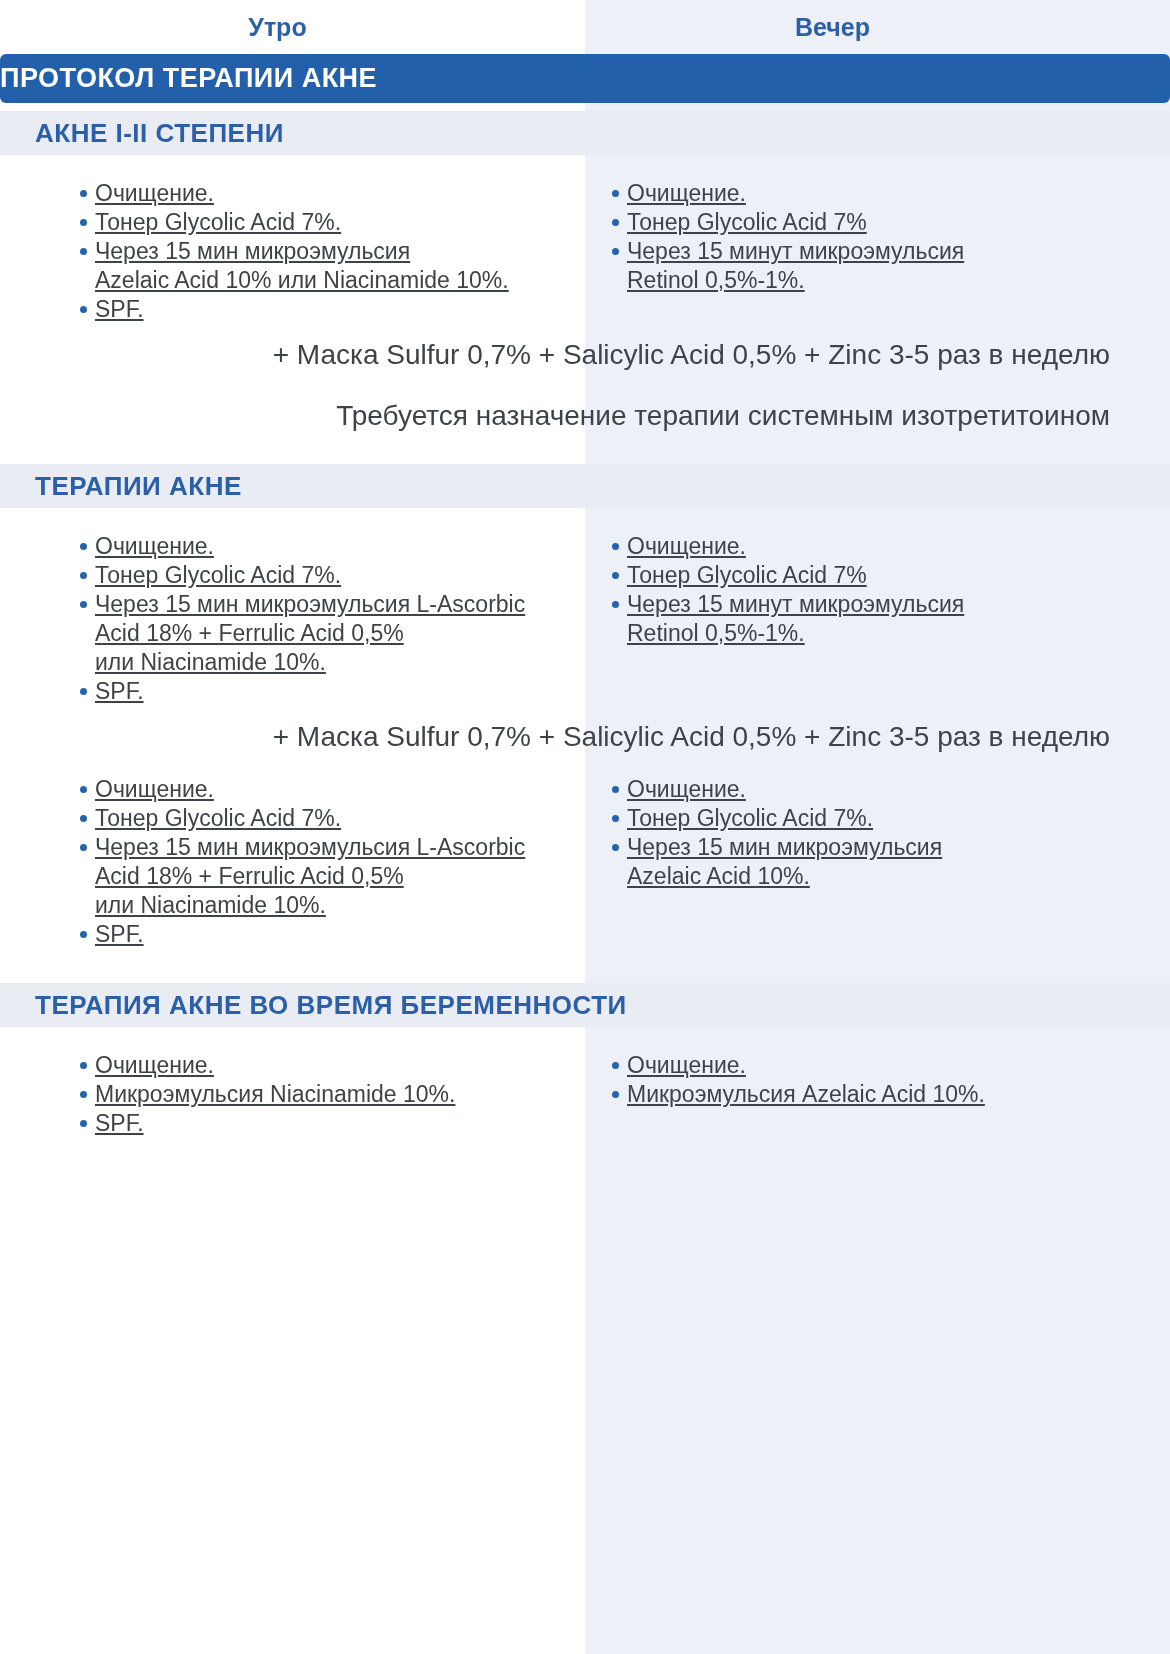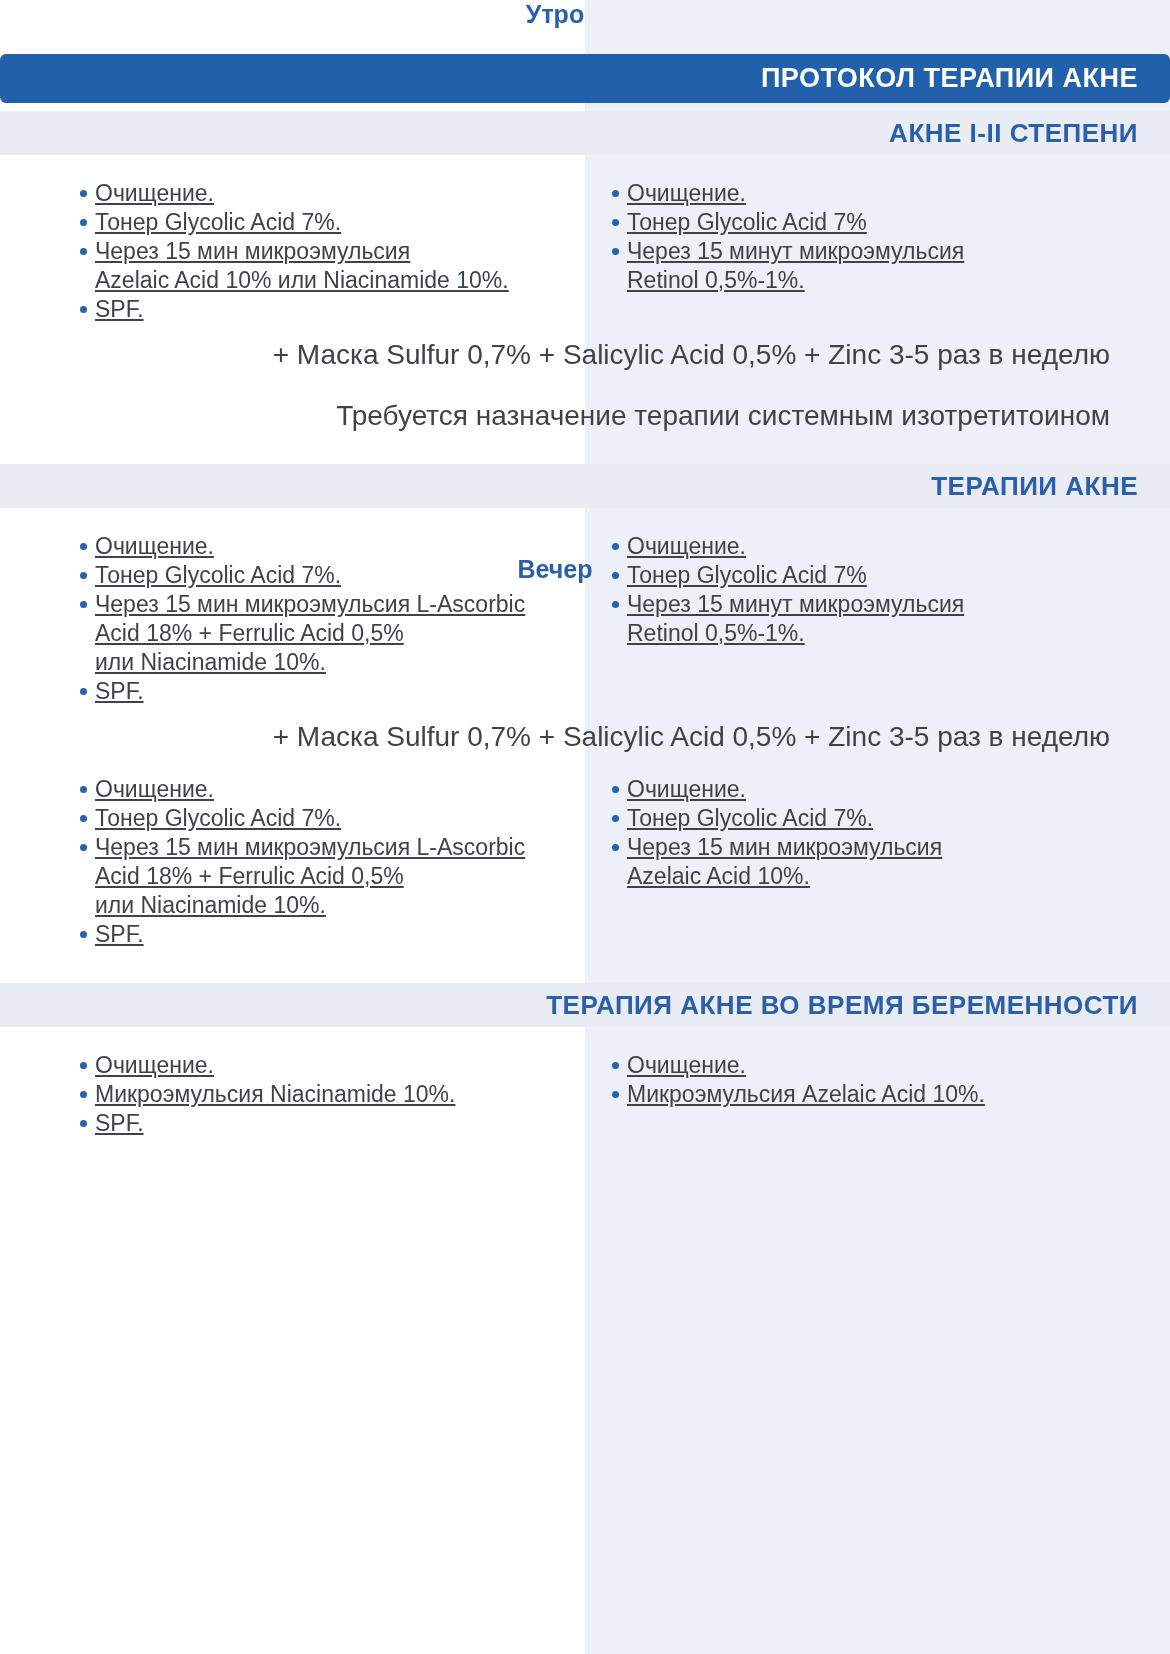--- a/index.html
+++ b/index.html
@@ -7,24 +7,24 @@
     width:1170px;height:1654px;position:relative;overflow:hidden;
     background:#ffffff;
     font-family:"Liberation Sans","DejaVu Sans",sans-serif;
     color:var(--body-text,#3e4347);
   }
   .evening-bg{
     position:absolute;left:585px;right:0;top:0;bottom:0;
     background:var(--evening-bg,#eef0f8);
   }
   .content{position:relative;width:1170px;}
-  .inner{width:1110px;text-align:right;padding-left:28px;}
+  .inner{width:1110px;text-align:left;}
 
   .col-headers{
-    display:flex;width:1110px;height:54px;align-items:center;flex-direction:column;
+    display:flex;width:1110px;height:54px;align-items:center;
   }
   .col-h{
     flex:0 0 555px;text-align:center;
     color:var(--heading-blue,#2b5fa9);font-weight:bold;font-size:25px;
   }
 
   .title-banner{
     width:1170px;height:49px;border-radius:6px;
     background:var(--banner-blue,#2260ab);
     display:flex;align-items:center;
@@ -33,21 +33,21 @@
     color:#ffffff;font-weight:bold;font-size:27px;letter-spacing:.5px;
   }
 
   .band{
     width:1170px;height:44px;margin-top:34px;
     background:var(--band-bg,rgba(220,224,233,0.65));
     display:flex;align-items:center;
   }
   .band.first{margin-top:8px;}
   .band .inner{
-    color:var(--heading-blue,#2b5fa9);font-weight:bold;font-size:26px;letter-spacing:.5px;
+    color:var(--heading-blue,#2b5fa9);font-weight:bold;font-size:26px;letter-spacing:.5px;margin-left:35px;
   }
 
   .lists{display:flex;width:1110px;margin-top:24px;}
   .lists ul{
     list-style:none;margin:0;padding:0;
     flex:0 0 555px;box-sizing:border-box;
     font-size:23px;line-height:29px;
   }
   ul.morning{padding-left:80px;}
   ul.evening{padding-left:57px;}

